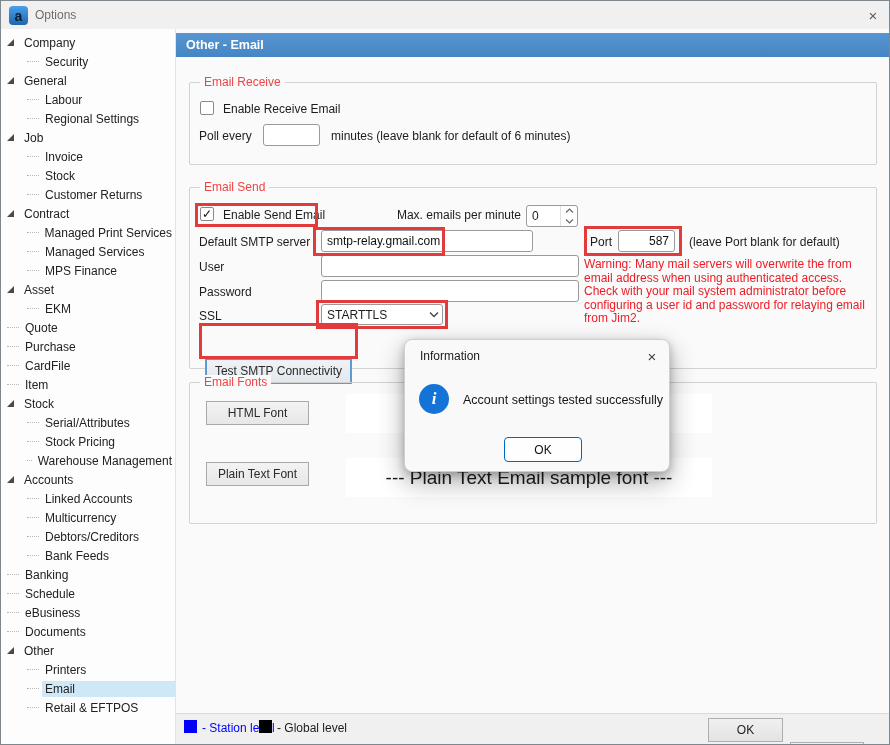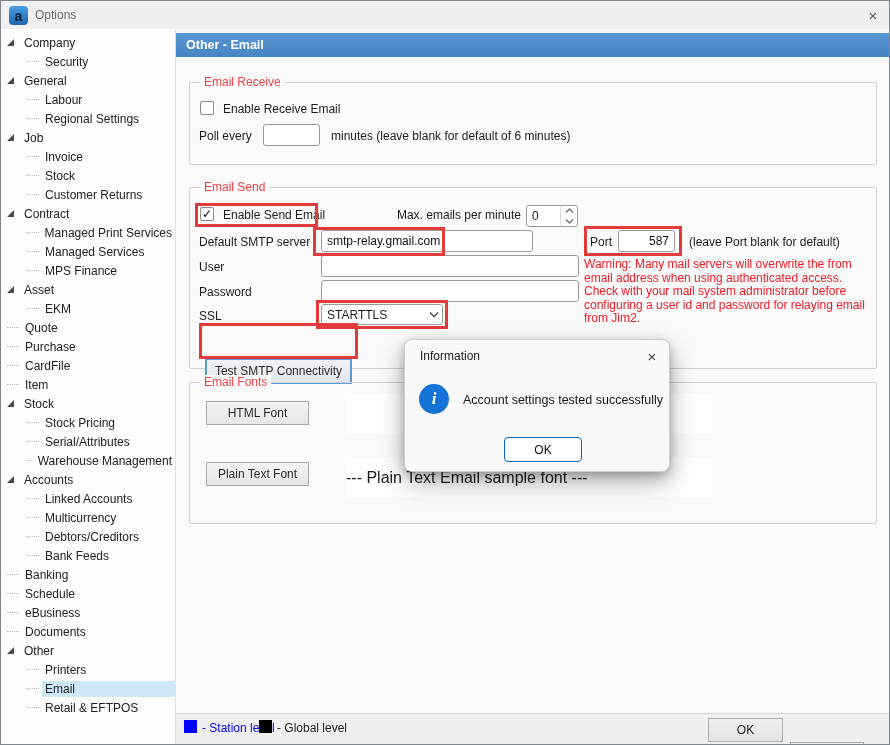--- a/index.html
+++ b/index.html
@@ -187,26 +187,26 @@
     <span class="tlabel">Item</span>
   </div>
         <div class="trow parent">
     <span class="arrow"></span>
 
     <span class="tlabel">Stock</span>
   </div>
         <div class="trow child">
 
     <span class="stub"></span>
+    <span class="tlabel">Serial/Attributes</span>
+  </div>
+        <div class="trow child">
+
+    <span class="stub"></span>
     <span class="tlabel">Stock Pricing</span>
-  </div>
-        <div class="trow child">
-
-    <span class="stub"></span>
-    <span class="tlabel">Serial/Attributes</span>
   </div>
         <div class="trow child">
 
     <span class="stub"></span>
     <span class="tlabel">Warehouse Management</span>
   </div>
         <div class="trow parent">
     <span class="arrow"></span>
 
     <span class="tlabel">Accounts</span>
@@ -332,21 +332,21 @@
   <div class="abs warning" style="left:583px;top:257px;">Warning: Many mail servers will overwrite the from email address when using authenticated access. Check with your mail system administrator before configuring a user id and password for relaying email from Jim2.</div>
 
   <div class="abs btn-test" style="left:204px;top:327px;width:147px;height:26px;">Test SMTP Connectivity</div>
 
   <div class="abs grp" style="left:188px;top:381px;width:686px;height:140px;">
     <span class="legend">Email Fonts</span>
   </div>
   <div class="abs btn-gray" style="left:205px;top:400px;width:103px;height:24px;">HTML Font</div>
   <div class="abs strip" style="left:345px;top:393px;width:366px;height:39px;"></div>
   <div class="abs btn-gray" style="left:205px;top:461px;width:103px;height:24px;">Plain Text Font</div>
-  <div class="abs strip" style="left:345px;top:457px;width:366px;height:39px;line-height:39px;font-size:16px;">--- Plain Text Email sample font ---</div>
+  <div class="abs strip" style="left:345px;top:457px;width:366px;height:39px;line-height:39px;text-align:center;font-size:19px;">--- Plain Text Email sample font ---</div>
 
   <div class="abs ann" style="left:194px;top:202px;width:123px;height:24px;"></div>
   <div class="abs ann" style="left:312px;top:226px;width:132px;height:29px;"></div>
   <div class="abs ann" style="left:583px;top:225px;width:98px;height:30px;"></div>
   <div class="abs ann" style="left:315px;top:299px;width:132px;height:29px;"></div>
   <div class="abs ann" style="left:198px;top:322px;width:159px;height:36px;"></div>
 
   <div class="abs dialog">
     <span class="abs dlg-title">Information</span>
     <span class="abs dlg-close">×</span>

